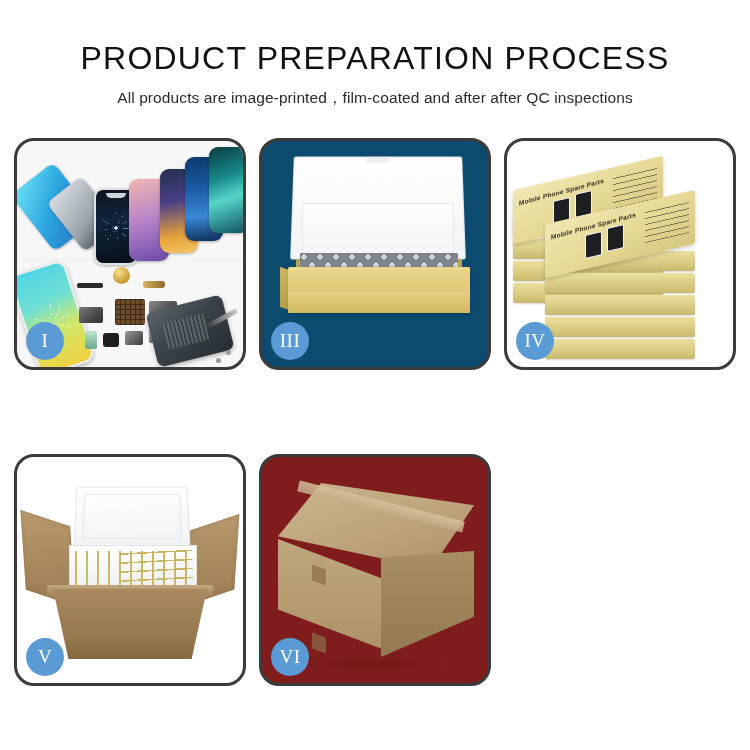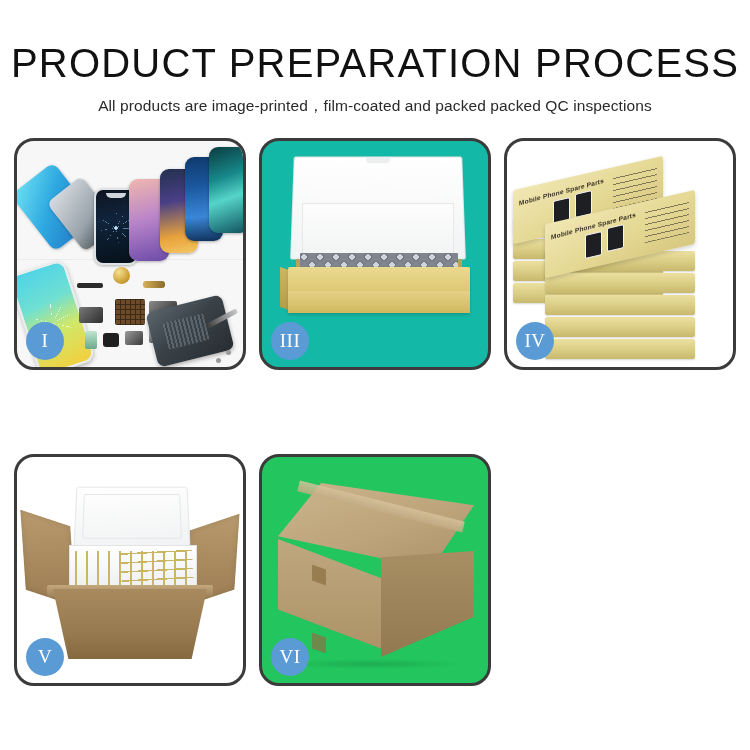--- a/index.html
+++ b/index.html
@@ -8,21 +8,21 @@
     background: #ffffff;
     font-family: "Liberation Sans", sans-serif;
     overflow: hidden;
   }
   #page { position: relative; width: 750px; height: 750px; background:#fff; }
 
   
   .header { position:absolute; left:0; top:0; width:750px; text-align:center; }
   .title {
     font-family:"Liberation Sans", sans-serif;
-    font-size:40px; font-weight:500; letter-spacing:1.2px;
+    font-size:32px; font-weight:500; letter-spacing:1.2px;
     color:#111; margin-top:42px; line-height:1.05;
     white-space:nowrap;
     text-align:center;
   }
   .subtitle {
     font-family:"Liberation Sans", sans-serif;
     font-size:15.5px; font-weight:400; color:#2a2a2a;
     margin-top:12px; letter-spacing:.1px; white-space:nowrap;
   }
 
@@ -224,21 +224,21 @@
     border-radius:3px;
   }
   .tape-l{ position:absolute; left:18px; bottom:8px; width:16px; height:22px;
            background:#c99b4e; border-radius:2px; transform:rotate(8deg);}
   .tape-r{ position:absolute; right:18px; bottom:10px; width:14px; height:20px;
            background:#c99b4e; border-radius:2px; transform:rotate(-10deg);}
   .tape-mid{ position:absolute; left:24px; top:78px; width:20px; height:10px;
            background:#c99b4e; border-radius:2px;}
 
   
-  .p3 { background:#14b8a6; }
+  .p3 { background:#0c4a6e; }
   .box3-lid{
     position:absolute; left:30px; top:14px; width:172px; height:104px;
     background:linear-gradient(180deg,#ffffff 0%,#f2f3f4 100%);
     border:1px solid #e2e4e6; border-radius:2px;
     transform:perspective(340px) rotateX(8deg);
   }
   .box3-lid::before{
     content:""; position:absolute; left:50%; top:-1px; transform:translateX(-50%);
     width:24px; height:7px; background:#eceeef; border-radius:0 0 4px 4px;
   }
@@ -357,21 +357,21 @@
     border-radius:1px;
   }
   .c5-contents2{
     position:absolute; left:104px; top:92px; width:72px; height:40px;
     background:linear-gradient(180deg,#f2e7ae,#e1d287);
     background-image:repeating-linear-gradient(0deg,#c8b662 0 1.5px, rgba(0,0,0,0) 1.5px 9px);
     transform:rotate(-3deg); border-radius:1px;
   }
 
   
-  .p6 { background:#22c55e; }
+  .p6 { background:#7f1d1d; }
   .c6-top{
     position:absolute; left:16px; top:26px; width:196px; height:86px;
     background:linear-gradient(160deg,#cbb48c 0%,#bda47a 55%,#ab9169 100%);
     clip-path:polygon(22% 0, 100% 26%, 78% 100%, 0 62%);
   }
   .c6-seam{
     position:absolute; left:34px; top:44px; width:170px; height:11px;
     background:linear-gradient(180deg,#d6c29d,#c2ab83);
     transform:rotate(14deg); opacity:.85;
   }
@@ -398,21 +398,21 @@
     background:radial-gradient(ellipse at center, rgba(0,0,0,.12), rgba(0,0,0,0) 70%);
   }
 </style>
 </head>
 <body>
 
 <div id="page">
 
   <div class="header">
     <div class="title">PRODUCT PREPARATION PROCESS</div>
-    <div class="subtitle">All products are image-printed，film-coated and packed packed QC inspections</div>
+    <div class="subtitle">All products are image-printed，film-coated and after after QC inspections</div>
   </div>
 
   <div class="grid">
 
     <div class="panel p1">
       <div class="stage">
         <div class="sheen"></div>
         <div class="phone ph-a"></div>
         <div class="ph-a2"></div>
         <div class="phone ph-b">

